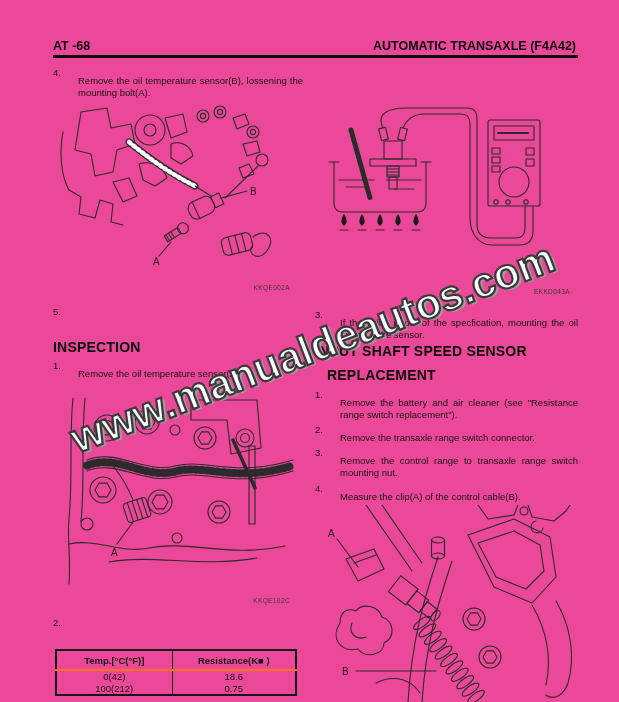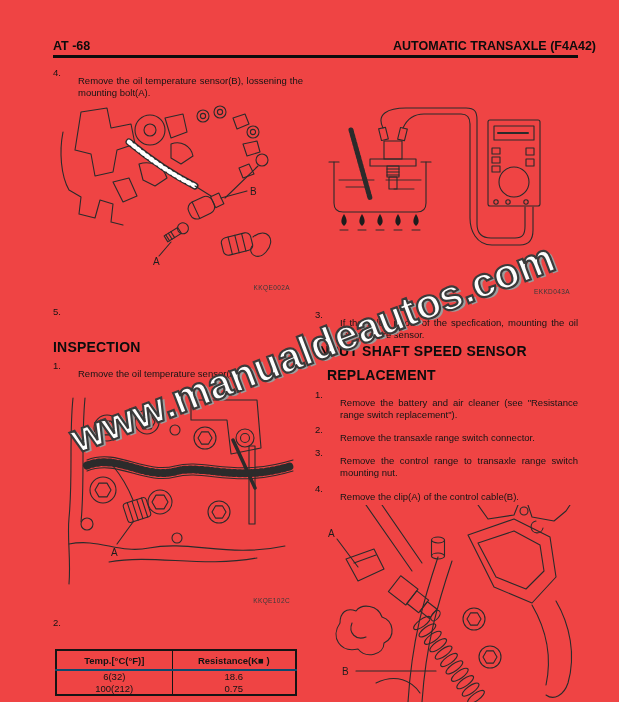--- a/index.html
+++ b/index.html
@@ -1,42 +1,42 @@
 <!DOCTYPE html>
 <html><head>
 <meta charset="utf-8">
 <style>
   html,body{margin:0;padding:0;background:#e8e8e8;}
-  .page{position:relative;width:619px;height:702px;background:#ef4444;overflow:hidden;
+  .page{position:relative;width:619px;height:702px;background:#ec4899;overflow:hidden;
         font-family:"Liberation Sans",sans-serif;color:#141414;}
   .hdr{position:absolute;font-weight:bold;font-size:12.5px;color:#0c0c0c;}
   .rule{position:absolute;left:53px;right:41px;top:55px;height:3px;background:#0c0c0c;}
   .step{position:absolute;display:flex;font-size:9.5px;line-height:12px;}
   .step .num{width:25px;flex:none;}
   .step .txt{flex:1;text-align:justify;margin-top:8px;}
   .h1{position:absolute;font-weight:bold;font-size:14px;color:#0c0c0c;letter-spacing:0.2px;}
   .figcode{position:absolute;font-size:6.5px;color:#3a3a3a;text-align:right;letter-spacing:0.4px;width:240px;}
   .fig{position:absolute;}
   .figlabel{font-size:10px;fill:#1d1d1d;font-family:"Liberation Sans",sans-serif;}
   .spec-table{position:absolute;left:55px;top:649px;width:242px;border-collapse:collapse;
         border:2px solid #151515;font-size:9.5px;color:#141414;table-layout:fixed;}
-  .spec-table th{font-weight:bold;font-size:9.5px;height:18px;border-bottom:2px solid #0c4a6e;padding:0;}
+  .spec-table th{font-weight:bold;font-size:9.5px;height:18px;border-bottom:2px solid #f97316;padding:0;}
   .spec-table td{height:11px;text-align:center;padding:0;line-height:11.5px;font-size:9.5px;}
   .spec-table th + th,.spec-table td + td{border-left:1.5px solid #151515;text-align:center;}
   .watermark{position:absolute;left:64px;top:418px;transform-origin:0 0;transform:rotate(-21deg);
         font-size:42px;font-weight:bold;white-space:nowrap;color:#fdfdfd;z-index:50;
         -webkit-text-stroke:2.2px #3a3a3a;text-shadow:2.5px 2.5px 0 #9d9d9d;pointer-events:none;}
 </style>
 </head>
 <body>
 
 <div class="page">
 
   <div class="hdr" style="left:53px;top:39px">AT -68</div>
-  <div class="hdr" style="right:23px;top:39px">AUTOMATIC TRANSAXLE (F4A42)</div>
+  <div class="hdr" style="right:43px;top:39px">AUTOMATIC TRANSAXLE (F4A42)</div>
   <div class="rule"></div>
 
   <div class="step" style="left:53px;top:67px;width:250px">
     <span class="num">4.</span>
     <span class="txt">Remove the oil temperature sensor(B), lossening the mounting bolt(A).</span>
   </div>
 
   <svg class="fig" style="left:53px;top:104px" width="247" height="176" viewBox="0 0 247 176">
     <g stroke="#2b2b2b" fill="none" stroke-width="1.1" stroke-linecap="round" stroke-linejoin="round">
       <path d="M10,28 C6,48 8,72 16,86 L28,93 26,110 42,114 47,96 60,100 58,118 70,121"></path>
@@ -152,21 +152,21 @@
         <col>
       </colgroup>
     <thead>
       <tr>
         <th>Temp.[°C(°F)]</th>
         <th>Resistance(K■ )</th>
       </tr>
     </thead>
     <tbody>
       <tr>
-        <td>6(32)</td>
+        <td>0(42)</td>
         <td>18.6</td>
       </tr>
       <tr>
         <td>100(212)</td>
         <td>0.75</td>
       </tr>
     </tbody>
   </table>
 
   <svg class="fig" style="left:318px;top:106px" width="255" height="180" viewBox="0 0 255 180">
@@ -230,21 +230,21 @@
   <div class="step" style="left:315px;top:424px;width:263px">
     <span class="num">2.</span>
     <span class="txt">Remove the transaxle range switch connector.</span>
   </div>
   <div class="step" style="left:315px;top:447px;width:263px">
     <span class="num">3.</span>
     <span class="txt">Remove the control range to transaxle range switch mounting nut.</span>
   </div>
   <div class="step" style="left:315px;top:483px;width:263px">
     <span class="num">4.</span>
-    <span class="txt">Remove the clip(A) of the control cable(B).</span>
+    <span class="txt">Measure the clip(A) of the control cable(B).</span>
   </div>
 
   <svg class="fig" style="left:316px;top:505px" width="268" height="197" viewBox="0 0 268 197">
     <g stroke="#2b2b2b" fill="none" stroke-width="1.1" stroke-linecap="round" stroke-linejoin="round">
       <line x1="21" y1="34" x2="42" y2="62"></line>
       <path d="M30,54 L58,44 68,64 42,76 Z"></path>
       <line x1="38" y1="58" x2="60" y2="50"></line>
       <path d="M50,0 L96,66 M66,0 L106,58"></path>
       <g transform="translate(88,86) rotate(38)">
         <rect x="-12" y="-10" width="22" height="20"></rect>

